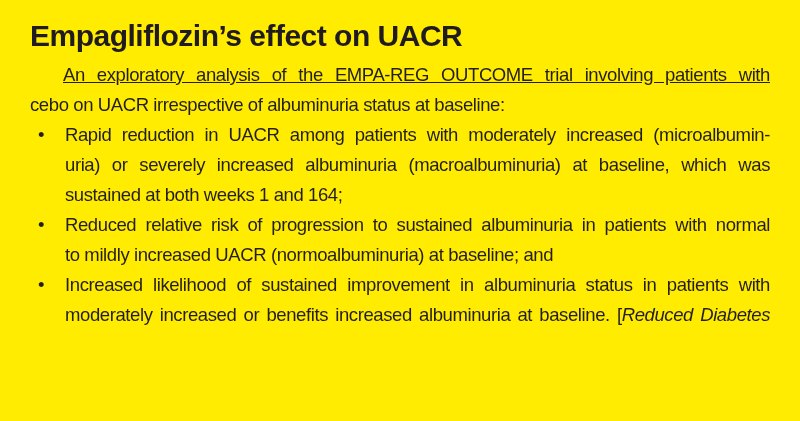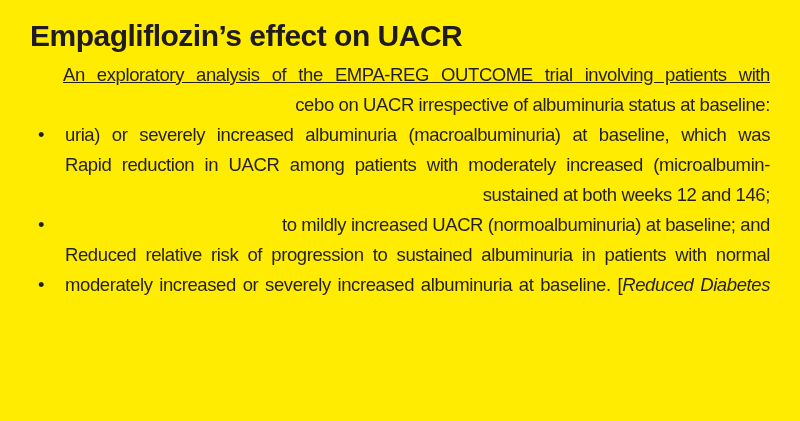--- a/index.html
+++ b/index.html
@@ -21,21 +21,20 @@
     font-weight: bold;
     letter-spacing: -0.5px;
     line-height: 34px;
     margin-bottom: 7px;
     color: #1F1B20;
   }
   .line {
     font-size: 18.5px;
     line-height: 30px;
     letter-spacing: -0.4px;
-    text-align: right;
   }
   .justify {
     text-align: justify;
     text-align-last: justify;
   }
   .indent { text-indent: 33px; text-decoration: underline; }
   .bullet {
     display: flex;
     align-items: flex-start;
   }
@@ -59,35 +58,36 @@
   <div class="intro">
     <div class="line justify indent">An exploratory analysis of the EMPA-REG OUTCOME trial involving patients with</div>
     <div class="line">cebo on UACR irrespective of albuminuria status at baseline:</div>
   </div>
 
   <div class="bullets">
 
     <div class="bullet">
       <span class="marker">•</span>
       <div class="bullet-lines">
+        <div class="line justify">Rapid reduction in UACR among patients with moderately increased (microalbumin-</div>
         <div class="line justify">uria) or severely increased albuminuria (macroalbuminuria) at baseline, which was</div>
-        <div class="line justify">Rapid reduction in UACR among patients with moderately increased (microalbumin-</div>
-        <div class="line">sustained at both weeks 12 and 146;</div>
+        <div class="line">sustained at both weeks 1 and 164;</div>
       </div>
     </div>
 
     <div class="bullet">
       <span class="marker">•</span>
       <div class="bullet-lines">
+        <div class="line justify">Reduced relative risk of progression to sustained albuminuria in patients with normal</div>
         <div class="line">to mildly increased UACR (normoalbuminuria) at baseline; and</div>
-        <div class="line justify">Reduced relative risk of progression to sustained albuminuria in patients with normal</div>
       </div>
     </div>
 
     <div class="bullet">
       <span class="marker">•</span>
       <div class="bullet-lines">
-        <div class="line justify"><span>moderately increased or severely increased albuminuria at baseline. [</span><span class="italic">Reduced Diabetes</span></div>
+        <div class="line justify">Increased likelihood of sustained improvement in albuminuria status in patients with</div>
+        <div class="line justify"><span>moderately increased or benefits increased albuminuria at baseline. [</span><span class="italic">Reduced Diabetes</span></div>
       </div>
     </div>
 
   </div>
 </div>
 
 </body></html>

